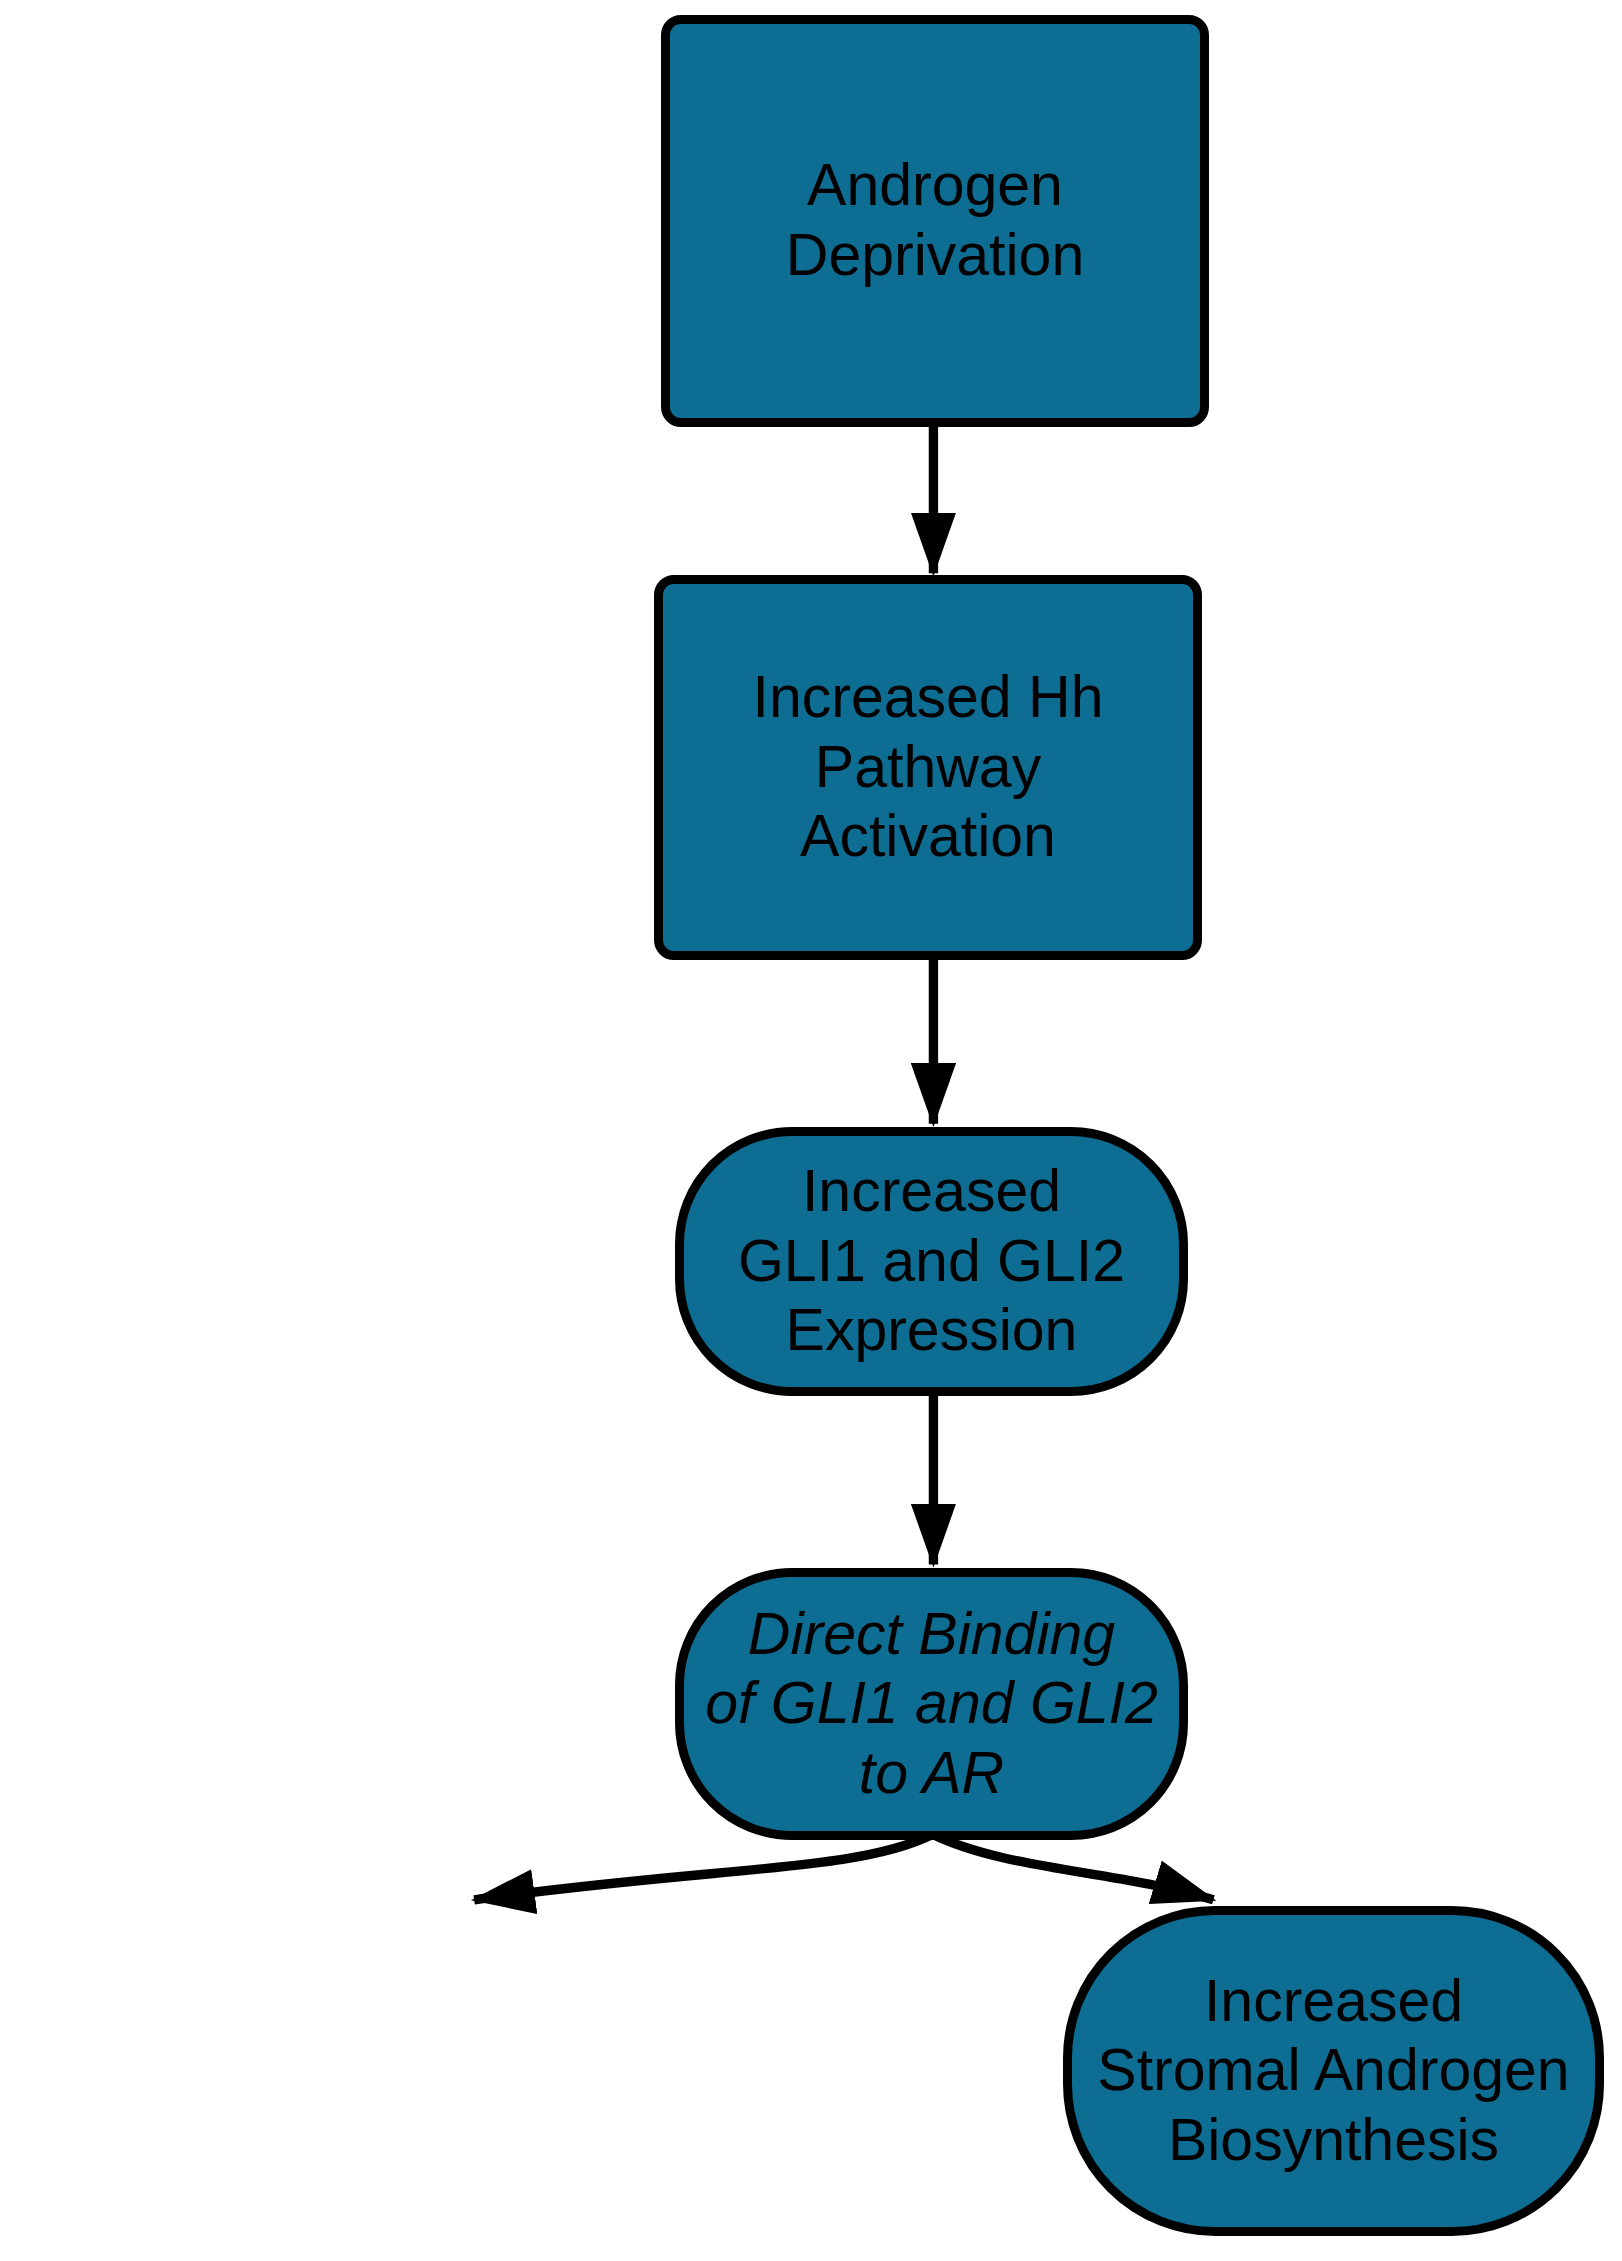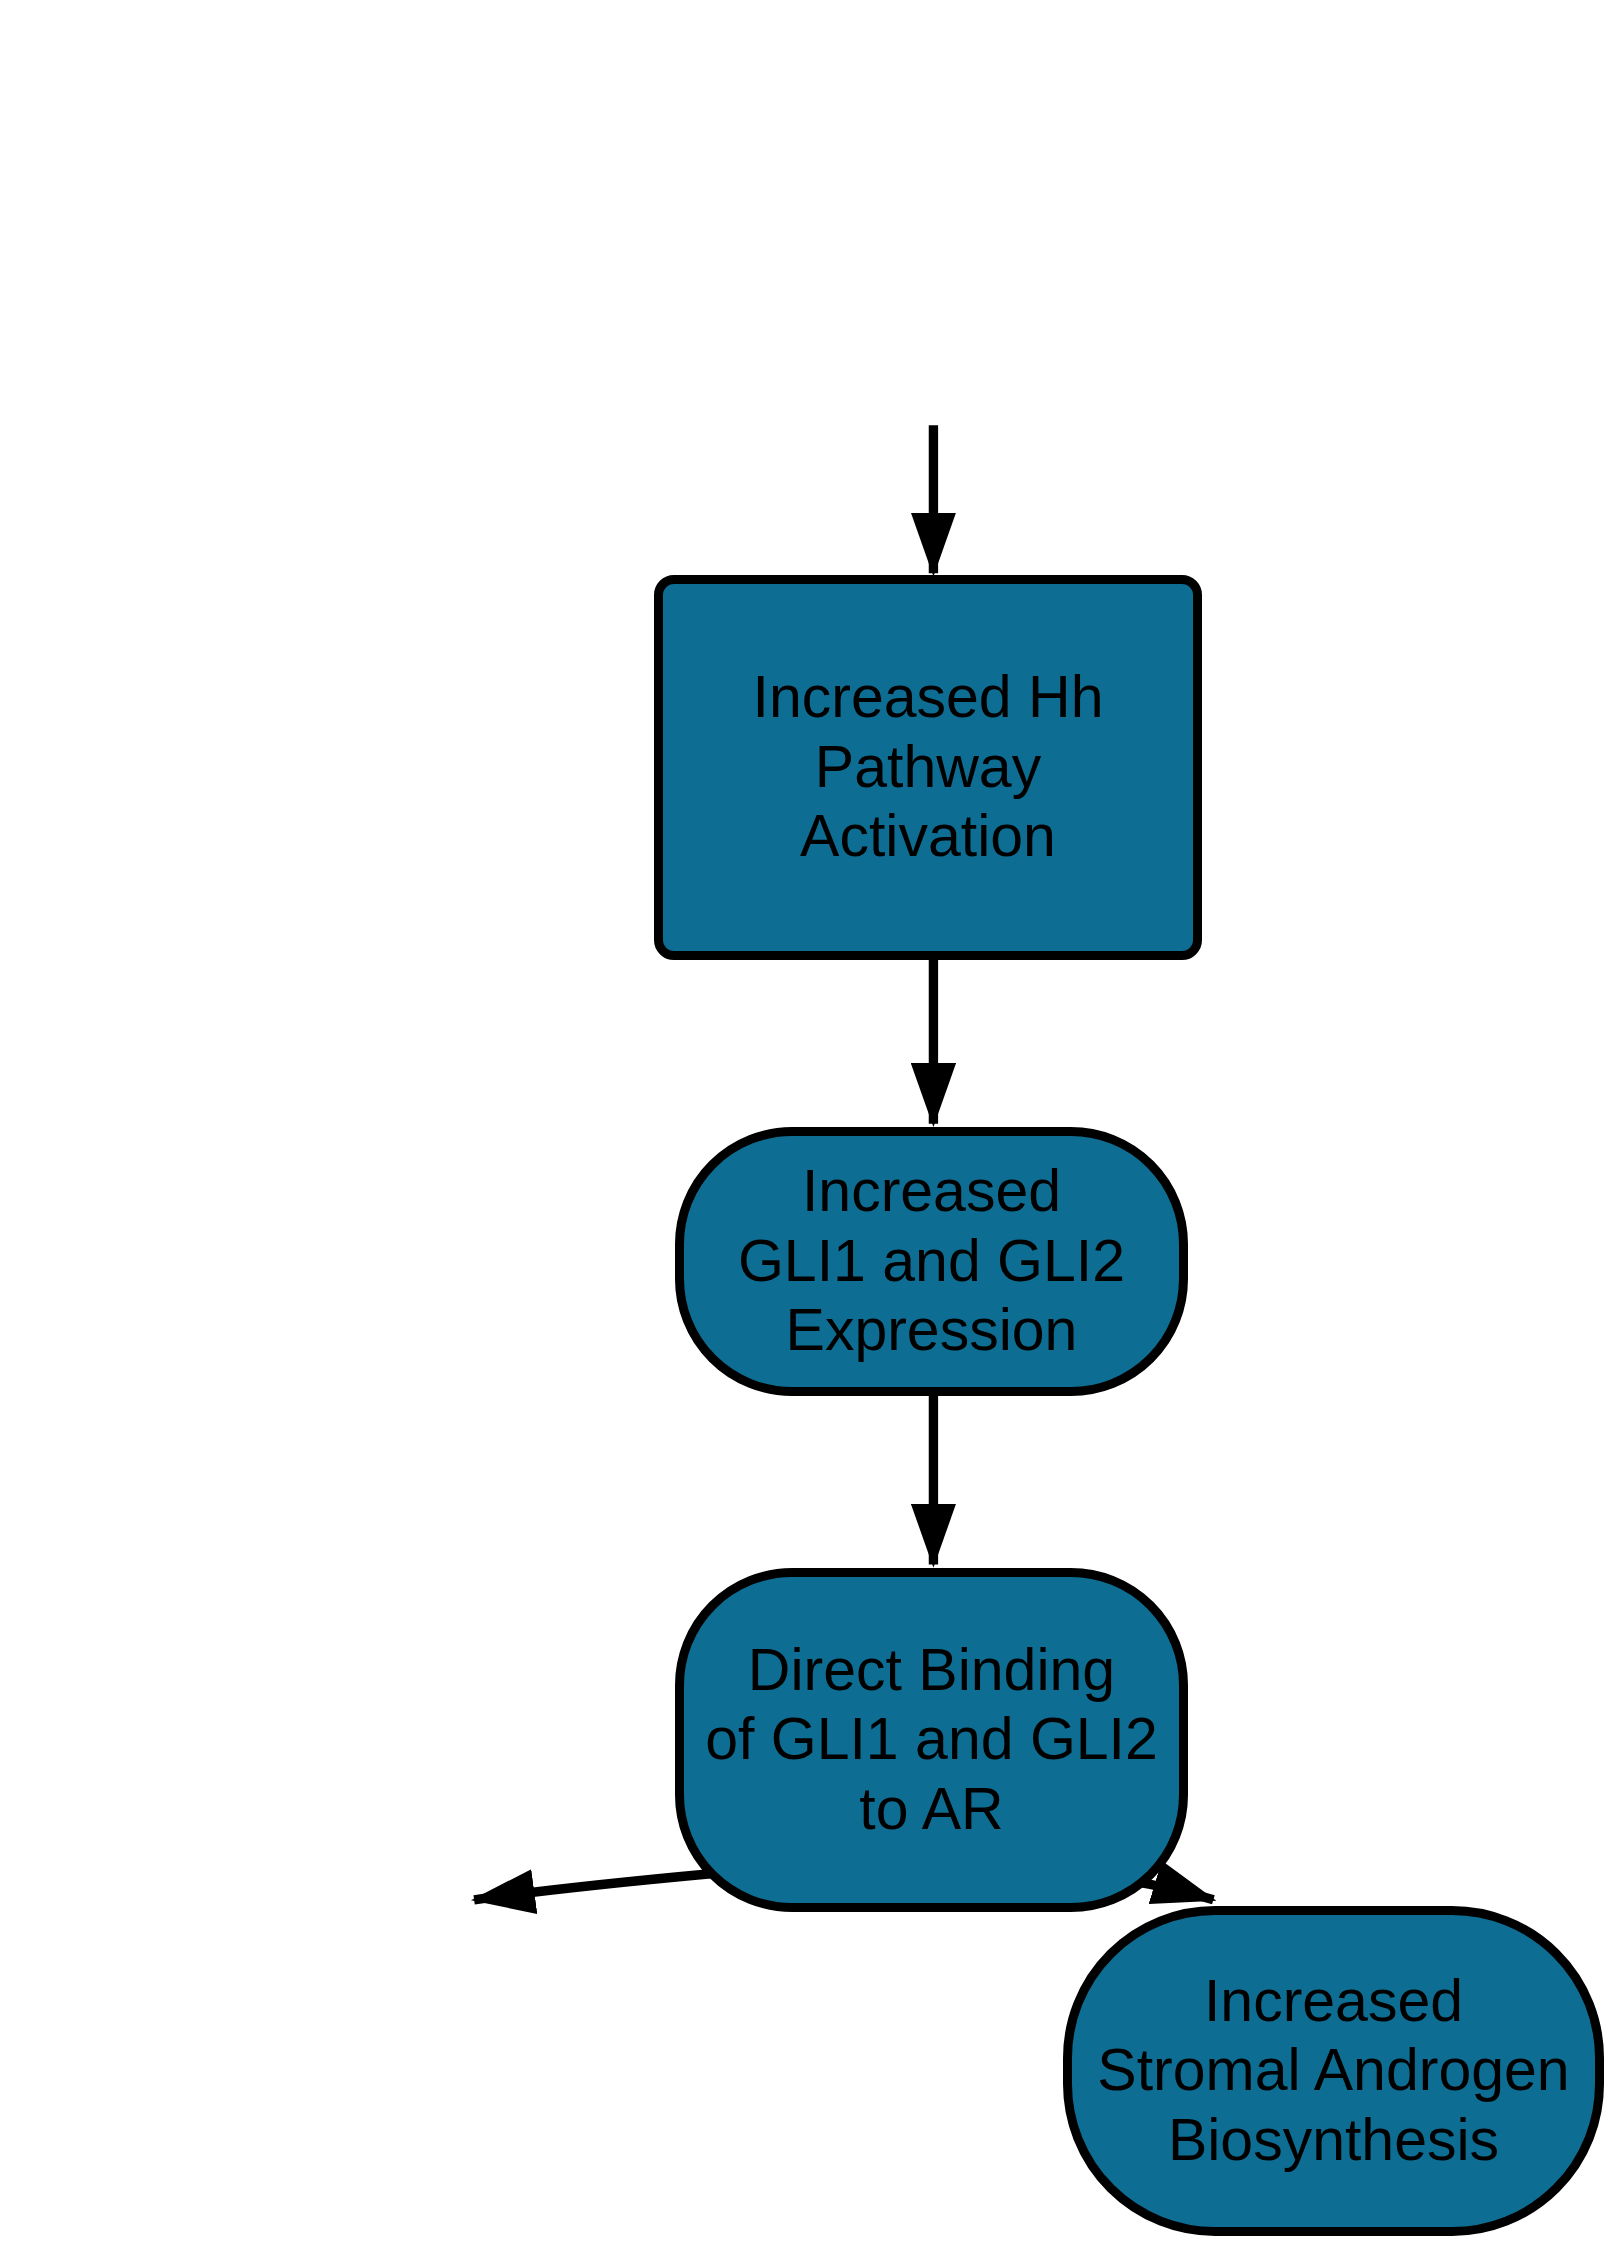--- a/index.html
+++ b/index.html
@@ -35,21 +35,21 @@
     font-size: 59px;
     line-height: 1.18;
   }
   .node .label { white-space: pre-line; }
   .node-rect { border-radius: 20px; }
   .node-stadium-sm { border-radius: 117px; }
   .node-stadium-lg { border-radius: 152px; }
   #node-1 { left: 661px;  top: 15px;   width: 548px;  height: 412px; }
   #node-2 { left: 654px;  top: 575px;  width: 548px;  height: 385px; }
   #node-3 { left: 675px;  top: 1127px; width: 513px;  height: 269px; }
-  #node-4 { left: 675px;  top: 1568px; width: 513px;  height: 344px; }
+  #node-4 { left: 675px;  top: 1568px; width: 513px;  height: 272px; font-style: italic; }
   #node-5 { left: 17px;   top: 1906px; width: 882px; height: 330px; }
   #node-6 { left: 1063px; top: 1906px; width: 541px;  height: 330px; }
 </style>
 </head>
 <body>
 
 <div class="canvas">
 
   <svg class="edges-layer" width="1622" height="2261" viewBox="0 0 2080 2899" xmlns="http://www.w3.org/2000/svg">
     <defs>
@@ -57,20 +57,24 @@
         <path d="M 0 0 L 10 5 L 0 10 Z" fill="#000000"></path>
       </marker>
     </defs>
     <path class="edge-path" d="M 1197 545 L 1197 735" marker-end="url(#ah)"></path>
     <path class="edge-path" d="M 1197 1228 L 1197 1441" marker-end="url(#ah)"></path>
     <path class="edge-path" d="M 1197 1788 L 1197 2006" marker-end="url(#ah)"></path>
     <path class="edge-path" d="M 1196 2352 C 1100 2400, 930 2392, 608 2436" marker-end="url(#ah)"></path>
     <path class="edge-path" d="M 1196 2352 C 1290 2398, 1430 2398, 1556 2436" marker-end="url(#ah)"></path>
   </svg>
 
+  <div id="node-1" class="node node-rect">
+    <span class="label">Androgen
+Deprivation</span>
+  </div>
 
   <div id="node-2" class="node node-rect">
     <span class="label">Increased Hh
 Pathway
 Activation</span>
   </div>
 
   <div id="node-3" class="node node-stadium-sm">
     <span class="label">Increased
 GLI1 and GLI2

